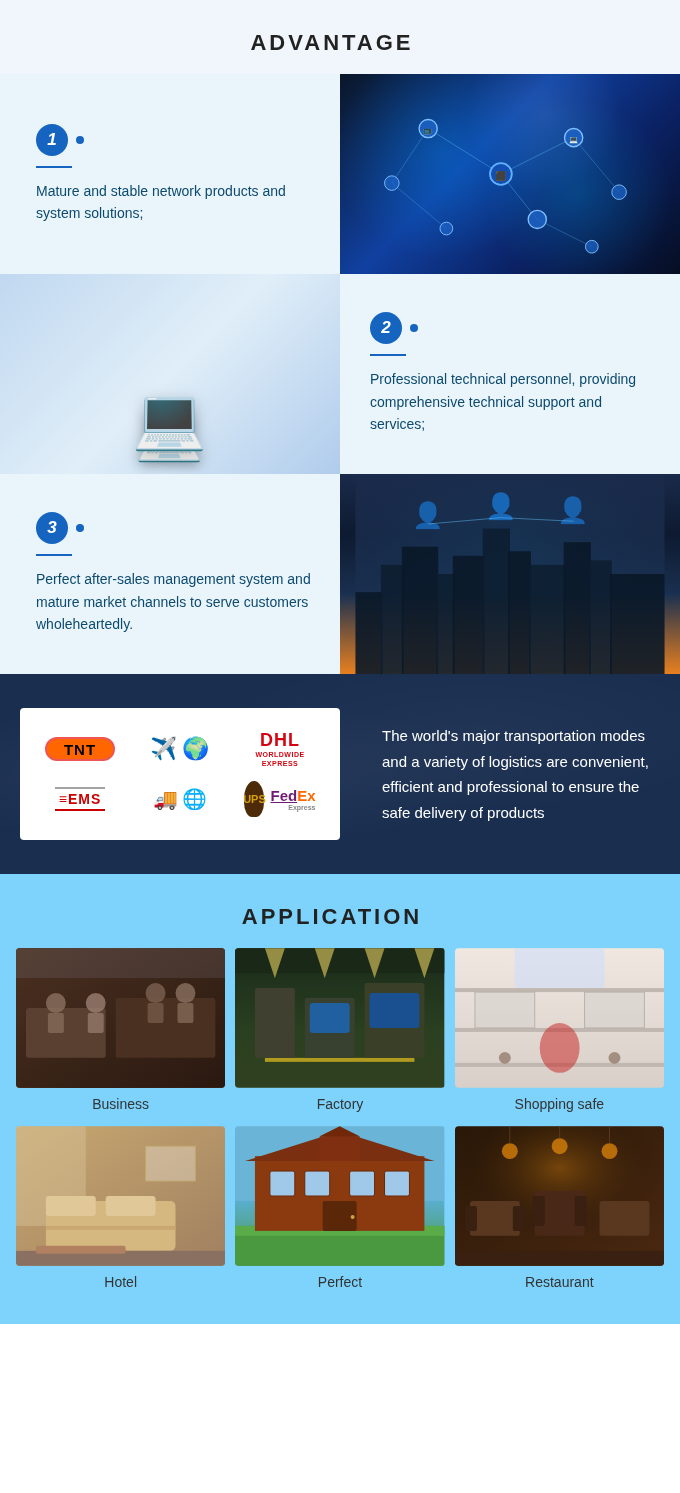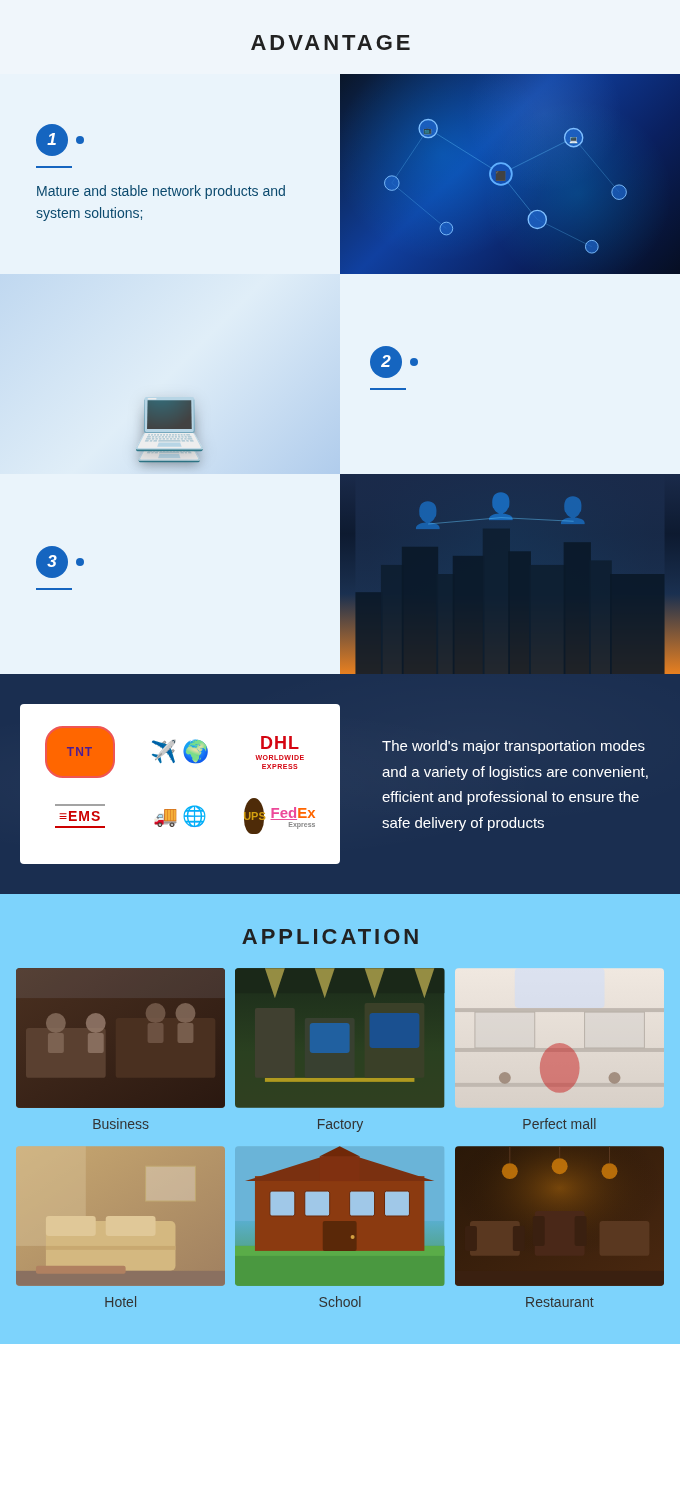--- a/index.html
+++ b/index.html
@@ -157,28 +157,28 @@
     }
     .logistics-logo {
       display: flex;
       align-items: center;
       justify-content: center;
       font-size: 13px;
       font-weight: bold;
     }
     .tnt-logo {
       width: 70px;
-      height: 52px;
+      height: 24px;
       background: #f60;
       border-radius: 18px;
       display: flex;
       align-items: center;
       justify-content: center;
-      color: #4c1d95;
-      font-size: 12px;
+      color: #000000;
+      font-size: 15px;
       font-weight: 900;
       letter-spacing: 1px;
       border: 2px solid #e55;
     }
     .dhl-logo {
       color: #d40511;
       font-size: 18px;
       font-weight: 900;
       letter-spacing: 1px;
     }
@@ -221,21 +221,21 @@
       align-items: center;
       justify-content: center;
       color: #d4a010;
       font-size: 11px;
       font-weight: bold;
     }
     .fedex-logo {
       font-size: 15px;
       font-weight: 900;
     }
-    .fedex-fe { color: #ec4899; text-decoration: underline; }
+    .fedex-fe { color: #701a75; text-decoration: underline; }
     .fedex-ex { color: #f60; }
 
     .logistics-text {
       color: #fff;
       font-size: 15px;
       line-height: 1.7;
       flex: 1;
       margin-left: 22px;
     }
 
@@ -351,30 +351,32 @@
       </div>
     </div>
     <div class="adv-text-box right adv-row-2-text">
       <div class="adv-num-wrap">
         <div class="adv-num-circle">
             <em>2</em>
           </div>
         <div class="adv-num-dot"></div>
       </div>
       <div class="adv-divider"></div>
+      <p class="adv-text">Professional technical personnel, providing comprehensive technical support and services;</p>
     </div>
 
     <div class="adv-text-box adv-row-3-text">
       <div class="adv-num-wrap">
         <div class="adv-num-circle">
             <em>3</em>
           </div>
         <div class="adv-num-dot"></div>
       </div>
       <div class="adv-divider"></div>
+      <p class="adv-text">Perfect after-sales management system and mature market channels to serve customers wholeheartedly.</p>
     </div>
     <div class="adv-img-box adv-row-3-img img-city">
       <svg width="100%" height="100%" viewBox="0 0 340 220" style="position:absolute;top:0;left:0;">
 
         <rect x="0" y="0" width="340" height="220" fill="url(#citygrad)"></rect>
         <defs>
           <linearGradient id="citygrad" x1="0" y1="0" x2="0" y2="1">
             <stop offset="0%" stop-color="#1a2a4a" stop-opacity="0.9"></stop>
             <stop offset="60%" stop-color="#1a3050" stop-opacity="0.7"></stop>
             <stop offset="100%" stop-color="#e88020" stop-opacity="0.6"></stop>
@@ -531,21 +533,21 @@
             <rect x="20" y="44" width="60" height="36" fill="rgba(200,200,200,0.3)" stroke="#b8b0a8" stroke-width="1"></rect>
             <rect x="130" y="44" width="60" height="36" fill="rgba(200,200,200,0.3)" stroke="#b8b0a8" stroke-width="1"></rect>
 
             <ellipse cx="105" cy="100" rx="20" ry="25" fill="rgba(200,30,30,0.5)"></ellipse>
 
             <circle cx="50" cy="110" r="6" fill="#8a7060" opacity="0.7"></circle>
             <circle cx="160" cy="110" r="6" fill="#8a7060" opacity="0.7"></circle>
           </svg>
         </div>
       </div>
-      <span class="app-label">Perfect mall</span>
+      <span class="app-label">Shopping safe</span>
     </div>
 
     <div class="app-item">
       <div class="app-img">
         <div style="width:100%;height:100%;">
           <svg width="100%" height="100%" viewBox="0 0 210 140">
             <defs>
               <linearGradient id="bg4" x1="0" y1="0" x2="1" y2="1">
                 <stop offset="0%" stop-color="#c8a870"></stop>
                 <stop offset="100%" stop-color="#a08060"></stop>
@@ -599,21 +601,21 @@
             <rect x="150" y="45" width="25" height="25" fill="#a0c8e8" stroke="#6a2808" stroke-width="1" rx="2"></rect>
 
             <rect x="88" y="75" width="34" height="30" fill="#5a2808" rx="2"></rect>
             <circle cx="118" cy="91" r="2" fill="#d4a040"></circle>
 
             <rect x="85" y="10" width="40" height="25" fill="#803010"></rect>
             <polygon points="85,10 105,0 125,10" fill="#702808"></polygon>
           </svg>
         </div>
       </div>
-      <span class="app-label">School</span>
+      <span class="app-label">Perfect</span>
     </div>
 
     <div class="app-item">
       <div class="app-img">
         <div style="width:100%;height:100%;">
           <svg width="100%" height="100%" viewBox="0 0 210 140">
             <defs>
               <linearGradient id="bg6" x1="0" y1="0" x2="1" y2="1">
                 <stop offset="0%" stop-color="#2a1808"></stop>
                 <stop offset="100%" stop-color="#4a2810"></stop>

